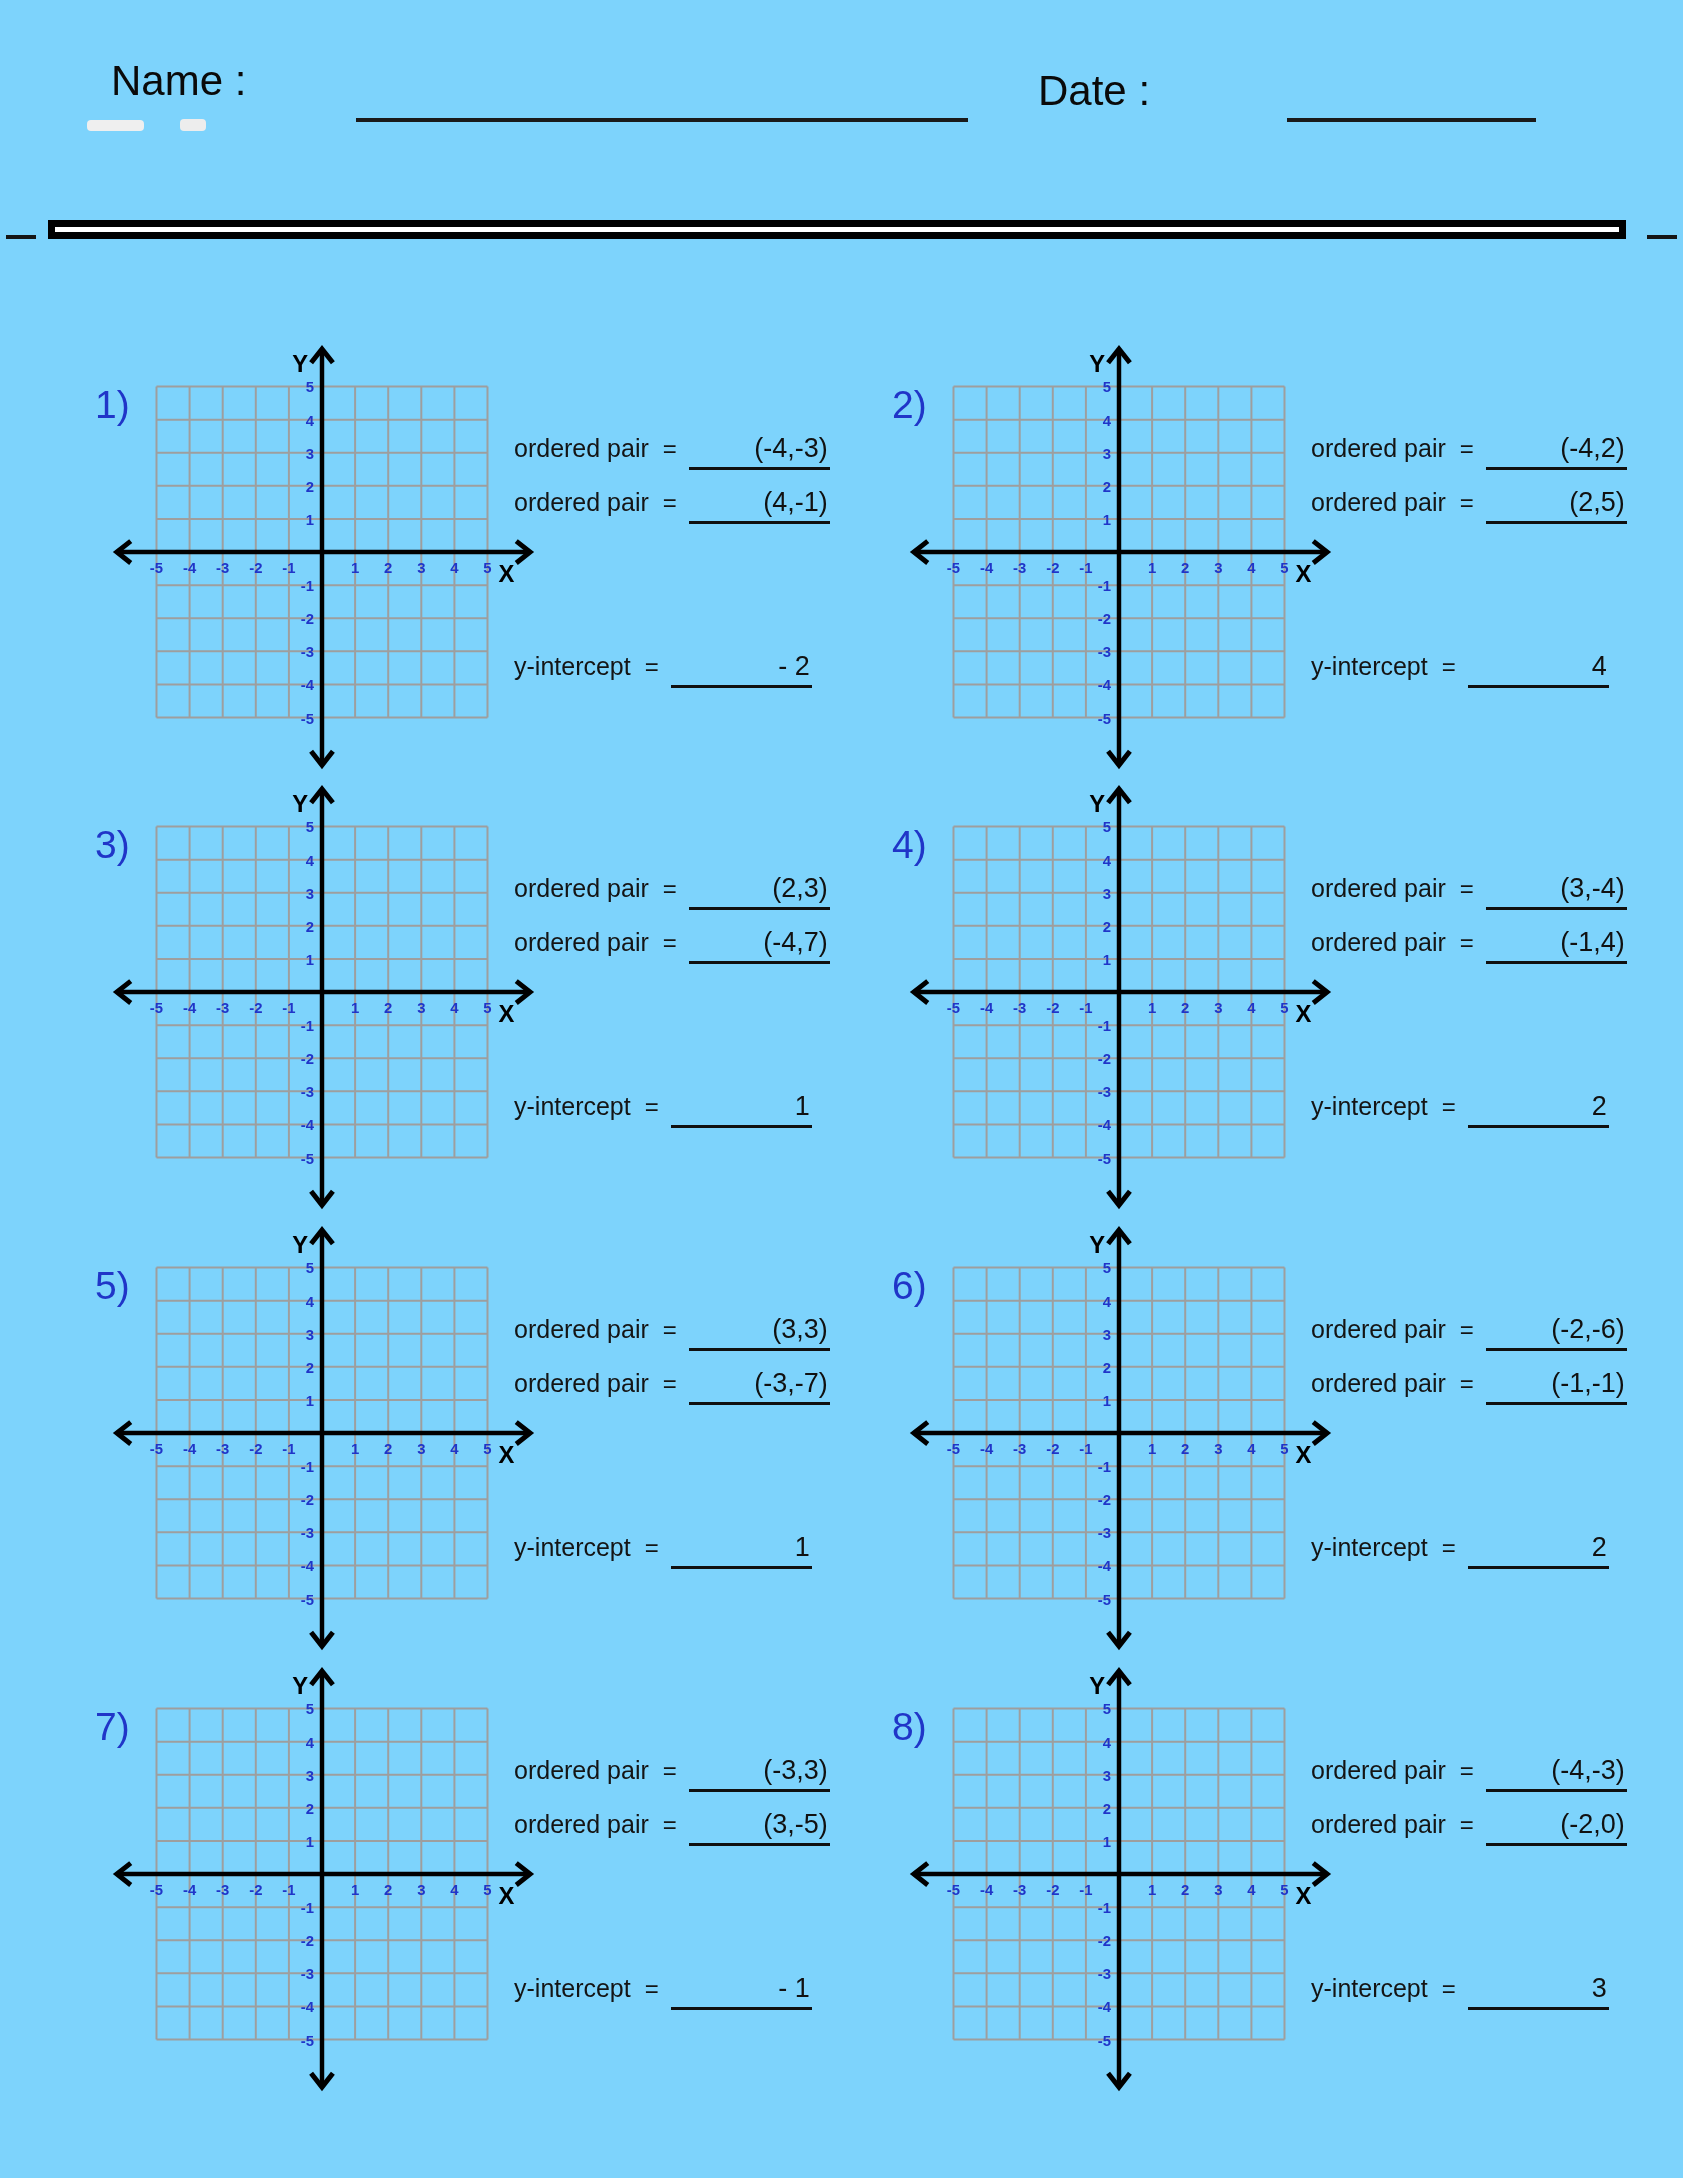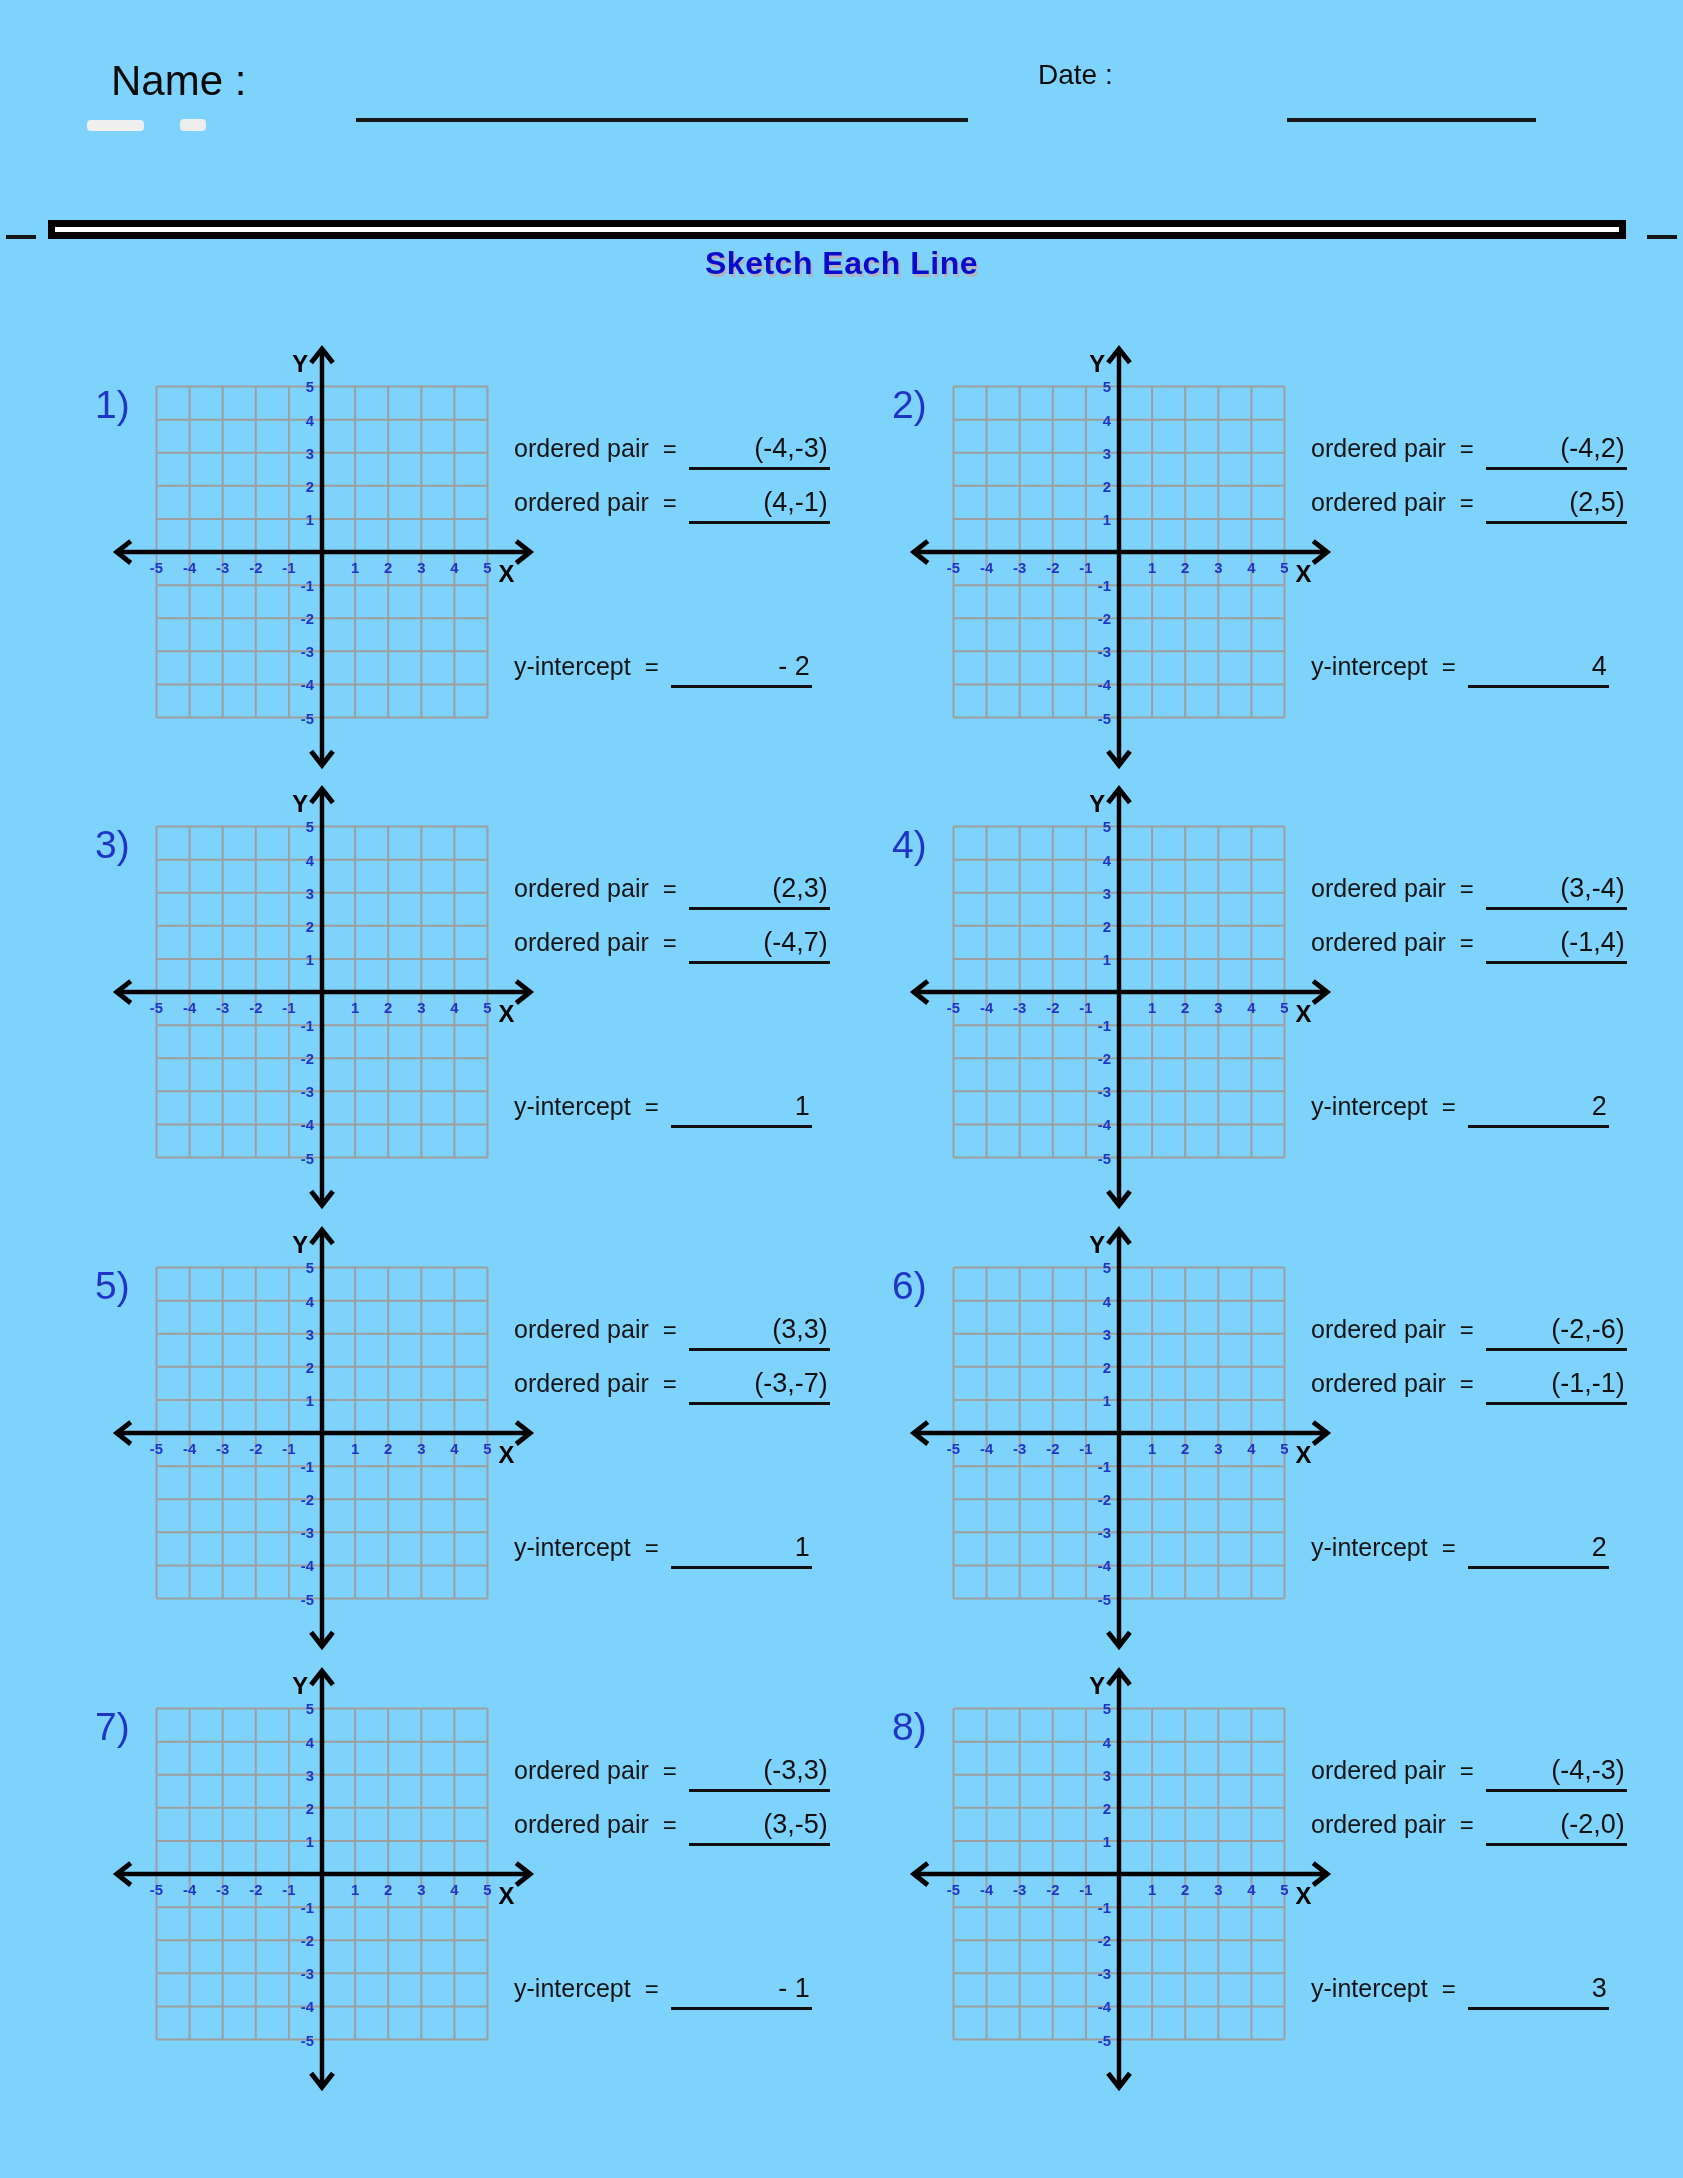--- a/index.html
+++ b/index.html
@@ -2,21 +2,21 @@
 <html><head>
 <meta charset="utf-8">
 <style>
   html,body{margin:0;padding:0;background:#ffffff}
   .page{position:relative;width:1683px;height:2178px;background:#7dd3fc;
         font-family:"Liberation Sans",sans-serif;overflow:hidden}
 
   
   .name-label{position:absolute;left:111px;top:57px;font-size:42px;color:#0a0a0a}
   .name-line{position:absolute;left:356px;top:118px;width:612px;height:4px;background:#1a1a1a}
-  .date-label{position:absolute;left:1038px;top:59px;font-size:28px;color:#0a0a0a}
+  .date-label{position:absolute;left:1038px;top:67px;font-size:42px;color:#0a0a0a}
   .date-line{position:absolute;left:1287px;top:118px;width:249px;height:4px;background:#1a1a1a}
 
   .wm1{position:absolute;left:87px;top:120px;width:57px;height:11px;background:#efefef;border-radius:4px}
   .wm2{position:absolute;left:180px;top:119px;width:26px;height:12px;background:#ededed;border-radius:4px}
 
   .sep{position:absolute;left:48px;top:220px;width:1578px;height:19px;box-sizing:border-box;
        border:7px solid #000;background:#fff}
   .dash{position:absolute;top:235px;width:30px;height:4px;background:#151515}
   .dash-l{left:6px}.dash-r{left:1647px}
 
@@ -57,21 +57,20 @@
   <div class="date-label">Date :</div>
   <div class="date-line"></div>
 
   <div class="wm1"></div>
   <div class="wm2"></div>
 
   <div class="sep"></div>
   <div class="dash dash-l"></div>
   <div class="dash dash-r"></div>
 
-  <div class="title">Sketch Each Line</div>
 
   <div class="problem p0">
     <div class="pnum">1)</div>
     <svg class="graph" width="446" height="443" viewBox="0 0 450 447">
         <line x1="58" y1="50" x2="58" y2="384" stroke="#9e9e9e" stroke-width="2"></line>
         <line x1="58" y1="50" x2="392" y2="50" stroke="#9e9e9e" stroke-width="2"></line>
         <line x1="91.4" y1="50" x2="91.4" y2="384" stroke="#9e9e9e" stroke-width="2"></line>
         <line x1="58" y1="83.4" x2="392" y2="83.4" stroke="#9e9e9e" stroke-width="2"></line>
         <line x1="124.8" y1="50" x2="124.8" y2="384" stroke="#9e9e9e" stroke-width="2"></line>
         <line x1="58" y1="116.8" x2="392" y2="116.8" stroke="#9e9e9e" stroke-width="2"></line>

